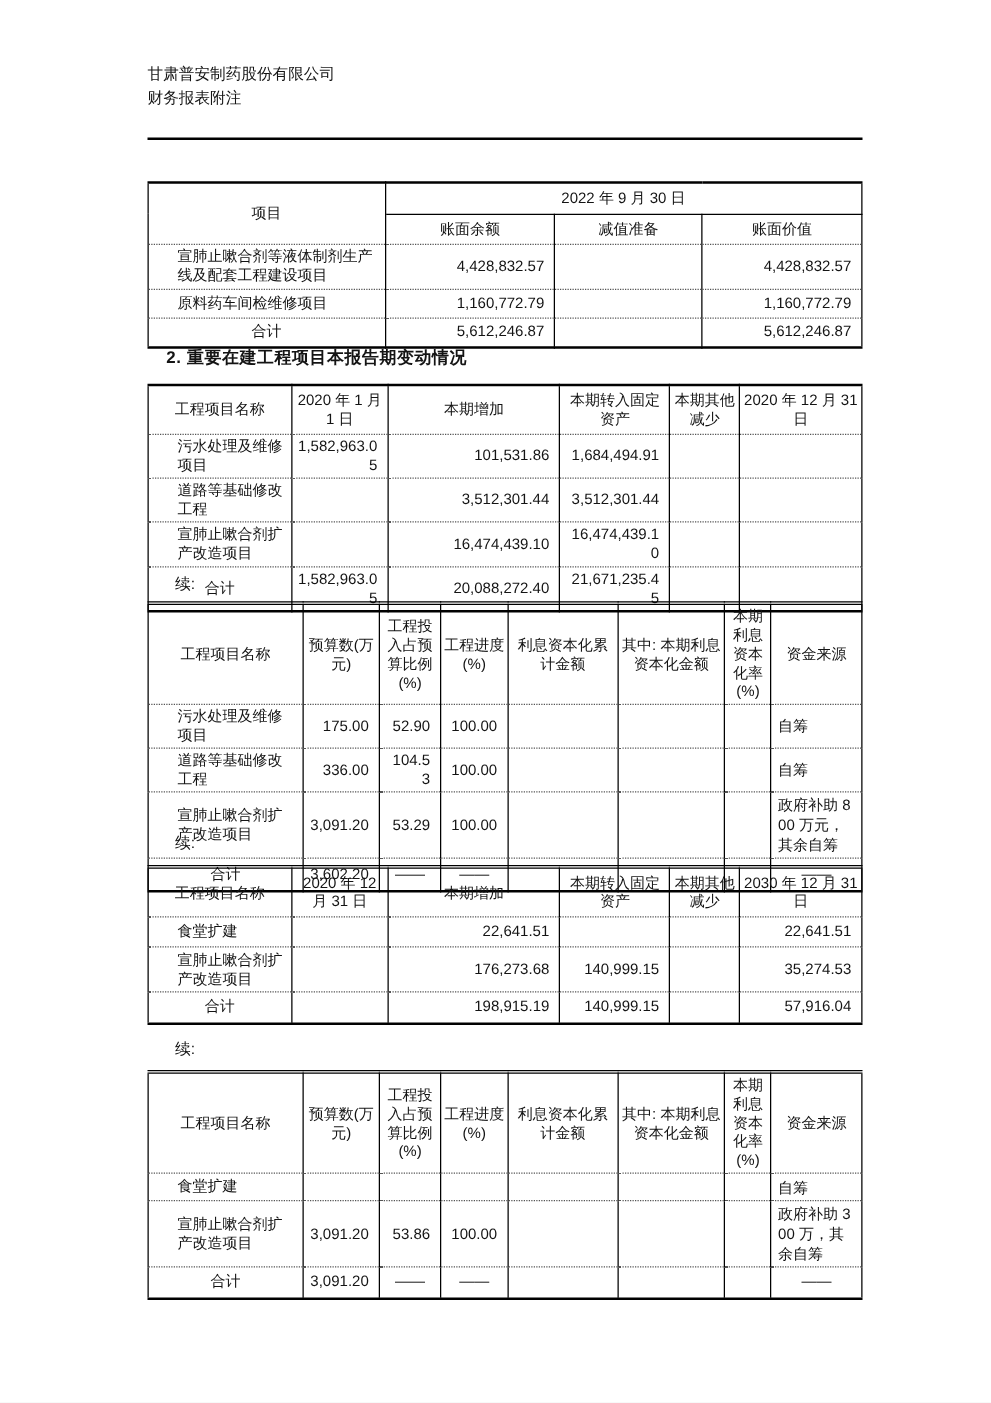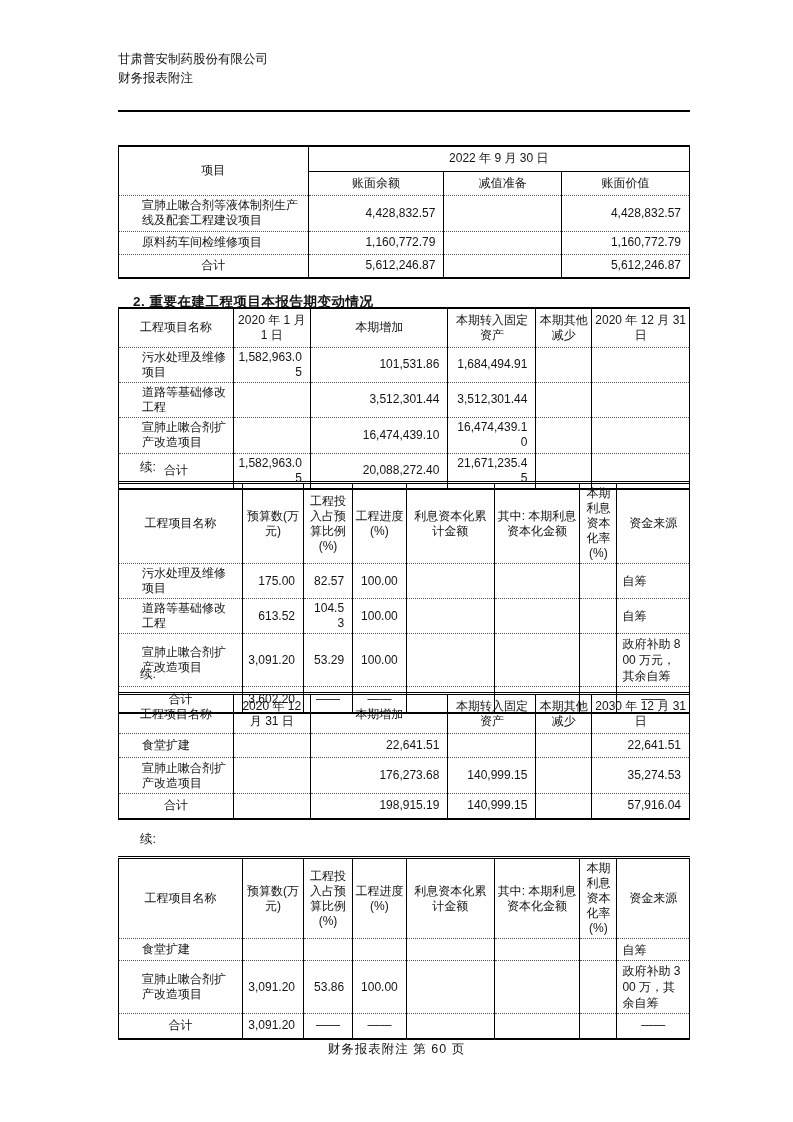--- a/index.html
+++ b/index.html
@@ -4,21 +4,21 @@
 <style>
   html,body { margin:0; padding:0; background:#fff; }
   .page {
     position:relative; width:793px; height:1122px; background:#ffffff;
     font-family:"Liberation Sans", sans-serif; color:#141414;
     outline:1px solid #e3e3e3; overflow:hidden;
   }
   .abs { position:absolute; }
   .doc-header { left:118px; top:50px; font-size:12.5px; line-height:19px; }
   .header-rule { left:118px; top:110px; width:572px; height:2px; background:#000; }
-  .sec-title { left:133px; top:293px; font-size:13.5px; font-weight:bold; letter-spacing:0.5px; }
+  .sec-title { left:133px; top:277px; font-size:13.5px; font-weight:bold; letter-spacing:0.5px; }
   .cont { font-size:12.5px; }
   .footer { left:0; top:1041px; width:793px; text-align:center; font-size:12.5px; letter-spacing:1px; }
 
   table { border-collapse:collapse; table-layout:fixed; width:572px; font-size:12px; }
   .tbl-solid { border-top:2px solid #000; border-bottom:2px solid #000; }
   .tbl-double { border-top:3px double #000; border-bottom:2px solid #000; }
   td {
     border-left:1px solid #000; border-right:1px solid #000;
     border-bottom:1px dotted #555;
     vertical-align:middle; padding:2px 4px; line-height:15px;
@@ -161,30 +161,30 @@
       <td class="hdr">工程投入占预算比例(%)</td>
       <td class="hdr">工程进度(%)</td>
       <td class="hdr">利息资本化累计金额</td>
       <td class="hdr">其中: 本期利息资本化金额</td>
       <td class="hdr">本期利息资本化率(%)</td>
       <td class="hdr">资金来源</td>
     </tr>
     <tr class="r26">
       <td class="name">污水处理及维修项目</td>
       <td class="num">175.00</td>
-      <td class="num">82.57</td>
+      <td class="num">52.90</td>
       <td class="num">100.00</td>
       <td class="num"></td>
       <td class="num"></td>
       <td class="num"></td>
       <td class="fund">自筹</td>
     </tr>
     <tr class="r26">
       <td class="name">道路等基础修改工程</td>
-      <td class="num">613.52</td>
+      <td class="num">336.00</td>
       <td class="num">104.53</td>
       <td class="num">100.00</td>
       <td class="num"></td>
       <td class="num"></td>
       <td class="num"></td>
       <td class="fund">自筹</td>
     </tr>
     <tr class="r48">
       <td class="name">宣肺止嗽合剂扩产改造项目</td>
       <td class="num">3,091.20</td>
@@ -305,15 +305,14 @@
       <td class="ctr">——</td>
       <td class="ctr">——</td>
       <td class="num"></td>
       <td class="num"></td>
       <td class="num"></td>
       <td class="ctr">——</td>
     </tr>
   </tbody>
     </table>
 
-  <div class="abs footer">财务报表附注 第 60 页</div>
 
 </div>
 
 </body></html>

